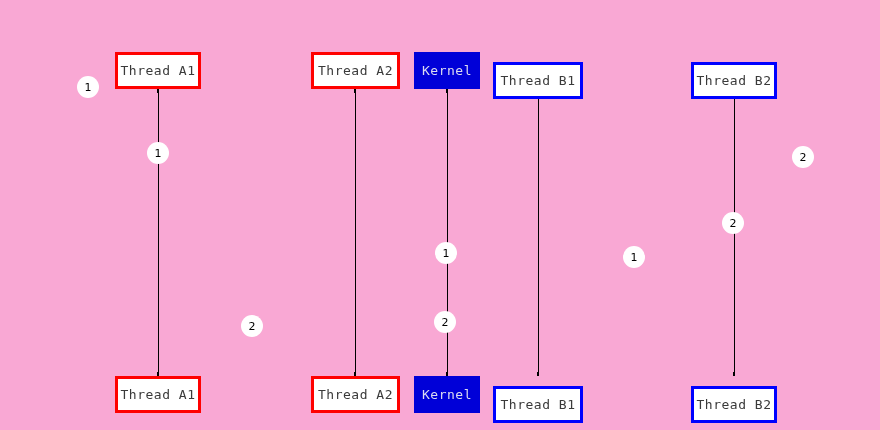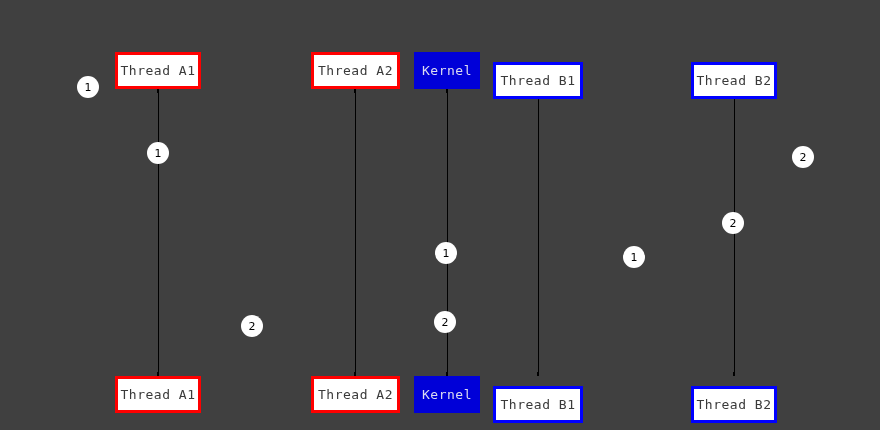--- a/index.html
+++ b/index.html
@@ -73,21 +73,21 @@
     font-family: "DejaVu Sans", "Liberation Sans", sans-serif;
     font-size: 11px;
     line-height: 1;
     font-weight: 400;
     box-sizing: border-box;
   }
 </style>
 </head>
 <body style="background: rgb(0, 0, 0);">
 
-<div id="canvas" style="width: 880px; height: 430px; background: #404040;">
+<div id="canvas" style="width: 880px; height: 430px; background: #f9a8d4;">
 
   <div id="lifelines">
       <div class="lifeline" style="left: 158px; top: 89px; height: 287px; background: rgb(0, 0, 0);"></div>
       <div class="lifeline-stub" style="left: 157px; top: 89px; background: rgb(0, 0, 0);"></div>
       <div class="lifeline-stub" style="left: 157px; top: 372px; background: rgb(0, 0, 0);"></div>
       <div class="lifeline" style="left: 355px; top: 89px; height: 287px; background: rgb(0, 0, 0);"></div>
       <div class="lifeline-stub" style="left: 354px; top: 89px; background: rgb(0, 0, 0);"></div>
       <div class="lifeline-stub" style="left: 354px; top: 372px; background: rgb(0, 0, 0);"></div>
       <div class="lifeline" style="left: 447px; top: 89px; height: 287px; background: rgb(0, 0, 0);"></div>
       <div class="lifeline-stub" style="left: 446px; top: 89px; background: rgb(0, 0, 0);"></div>

